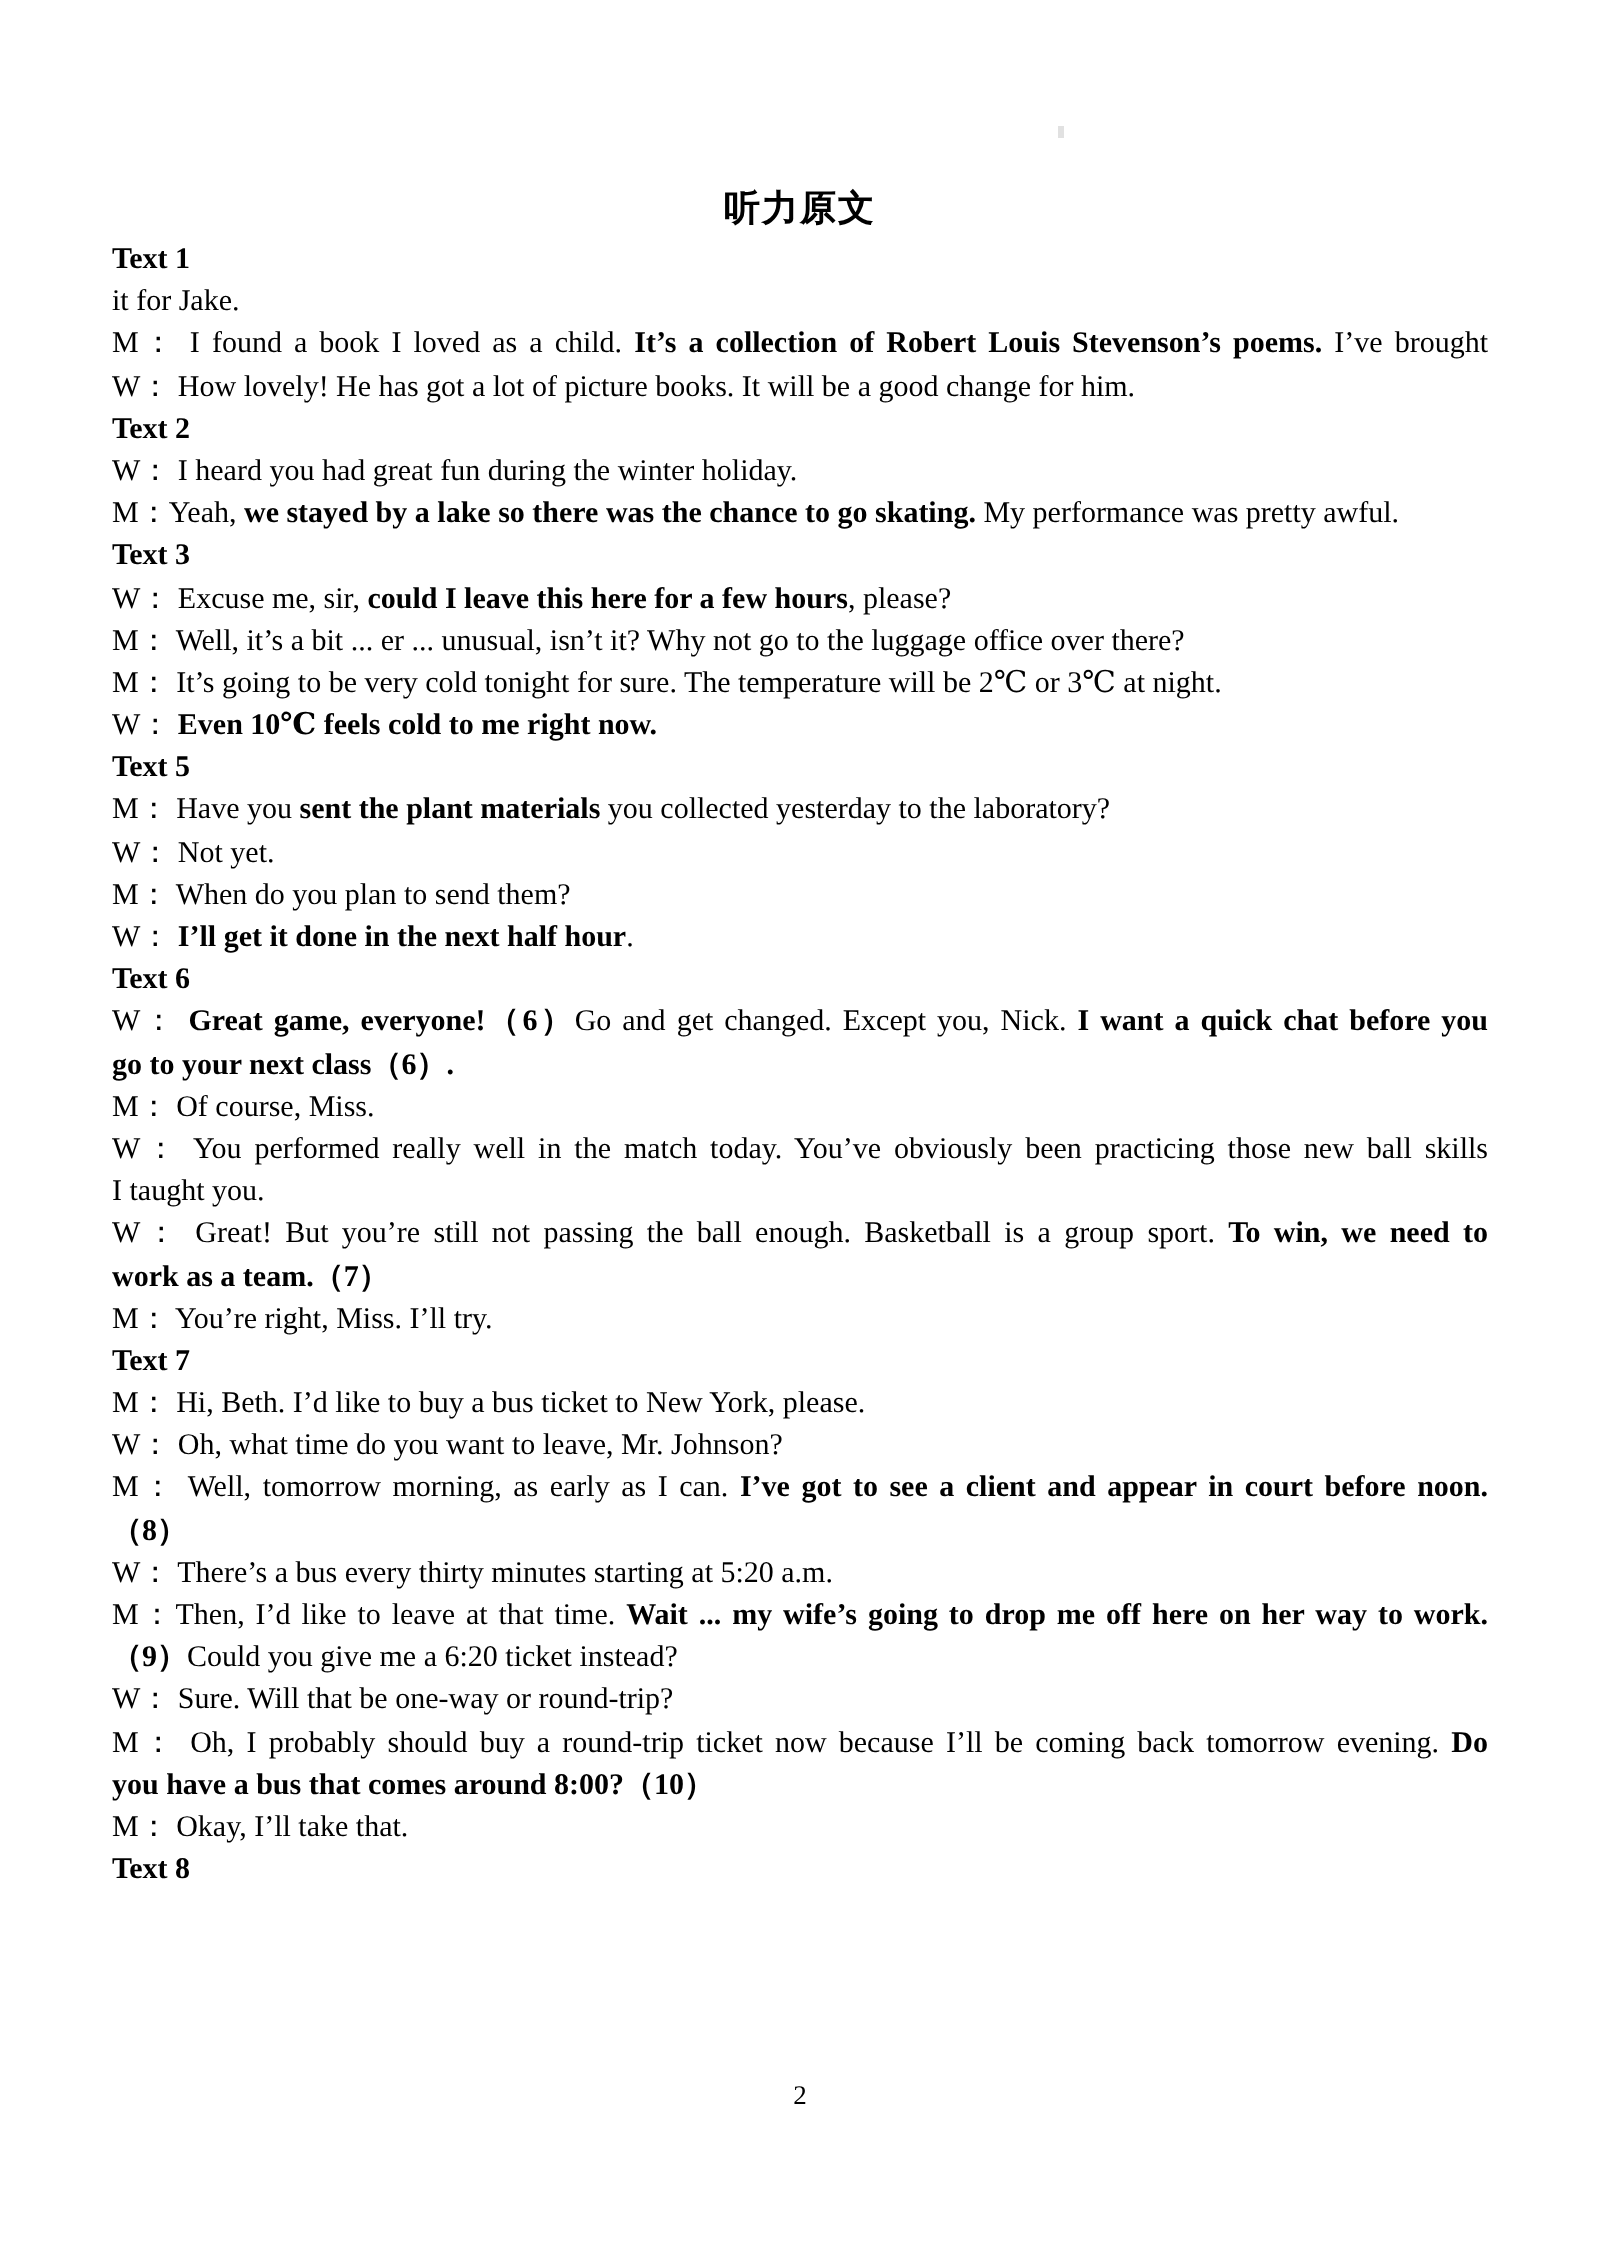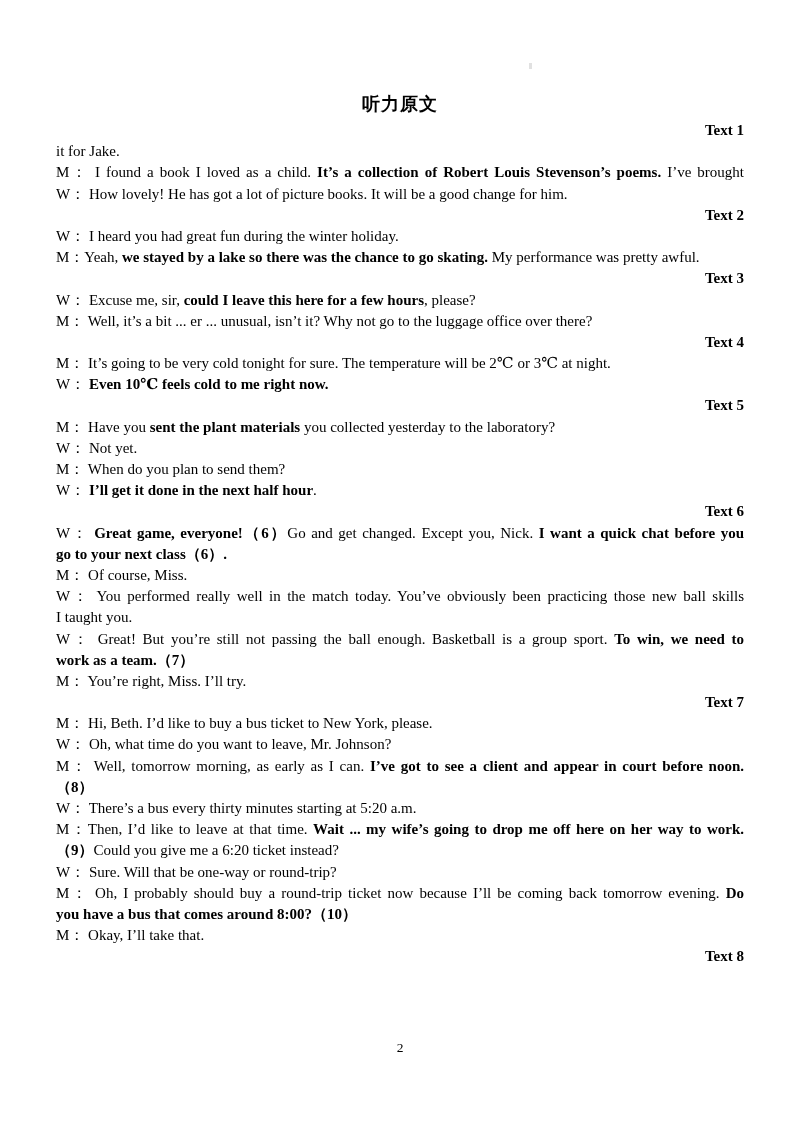--- a/index.html
+++ b/index.html
@@ -33,21 +33,21 @@
     font-size: 15px;
     line-height: 21.2px;
     height: 21.2px;
     white-space: nowrap;
     text-align: left;
   }
   .line.fill {
     text-align: justify;
     text-align-last: justify;
   }
-  .line.heading { font-weight: bold; text-align: right; }
+  .line.heading { font-weight: bold; }
   .b { font-weight: bold; }
   .r { font-weight: normal; }
   .page-number {
     position: absolute;
     left: 0; right: 0; top: 1040px;
     text-align: center;
     font-size: 13.5px;
     line-height: 15px;
   }
   .scan-speck {
@@ -68,21 +68,20 @@
       <p class="line heading"><span class="b">Text 1</span></p>
       <p class="line"><span class="r">it for Jake.</span></p>
       <p class="line fill"><span class="r">M： I found a book I loved as a child. </span><span class="b">It’s a collection of Robert Louis Stevenson’s poems.</span><span class="r"> I’ve brought</span></p>
       <p class="line"><span class="r">W： How lovely! He has got a lot of picture books. It will be a good change for him.</span></p>
       <p class="line heading"><span class="b">Text 2</span></p>
       <p class="line"><span class="r">W： I heard you had great fun during the winter holiday.</span></p>
       <p class="line"><span class="r">M：Yeah, </span><span class="b">we stayed by a lake so there was the chance to go skating.</span><span class="r"> My performance was pretty awful.</span></p>
       <p class="line heading"><span class="b">Text 3</span></p>
       <p class="line"><span class="r">W： Excuse me, sir, </span><span class="b">could I leave this here for a few hours</span><span class="r">, please?</span></p>
       <p class="line"><span class="r">M： Well, it’s a bit ... er ... unusual, isn’t it? Why not go to the luggage office over there?</span></p>
-      <p class="line heading"><span class="b">Text 4</span></p>
       <p class="line"><span class="r">M： It’s going to be very cold tonight for sure. The temperature will be 2℃ or 3℃ at night.</span></p>
       <p class="line"><span class="r">W： </span><span class="b">Even 10℃ feels cold to me right now.</span></p>
       <p class="line heading"><span class="b">Text 5</span></p>
       <p class="line"><span class="r">M： Have you </span><span class="b">sent the plant materials</span><span class="r"> you collected yesterday to the laboratory?</span></p>
       <p class="line"><span class="r">W： Not yet.</span></p>
       <p class="line"><span class="r">M： When do you plan to send them?</span></p>
       <p class="line"><span class="r">W： </span><span class="b">I’ll get it done in the next half hour</span><span class="r">.</span></p>
       <p class="line heading"><span class="b">Text 6</span></p>
       <p class="line fill"><span class="r">W： </span><span class="b">Great game, everyone!（6）</span><span class="r">Go and get changed. Except you, Nick. </span><span class="b">I want a quick chat before you</span></p>
       <p class="line"><span class="b">go to your next class（6）.</span></p>

